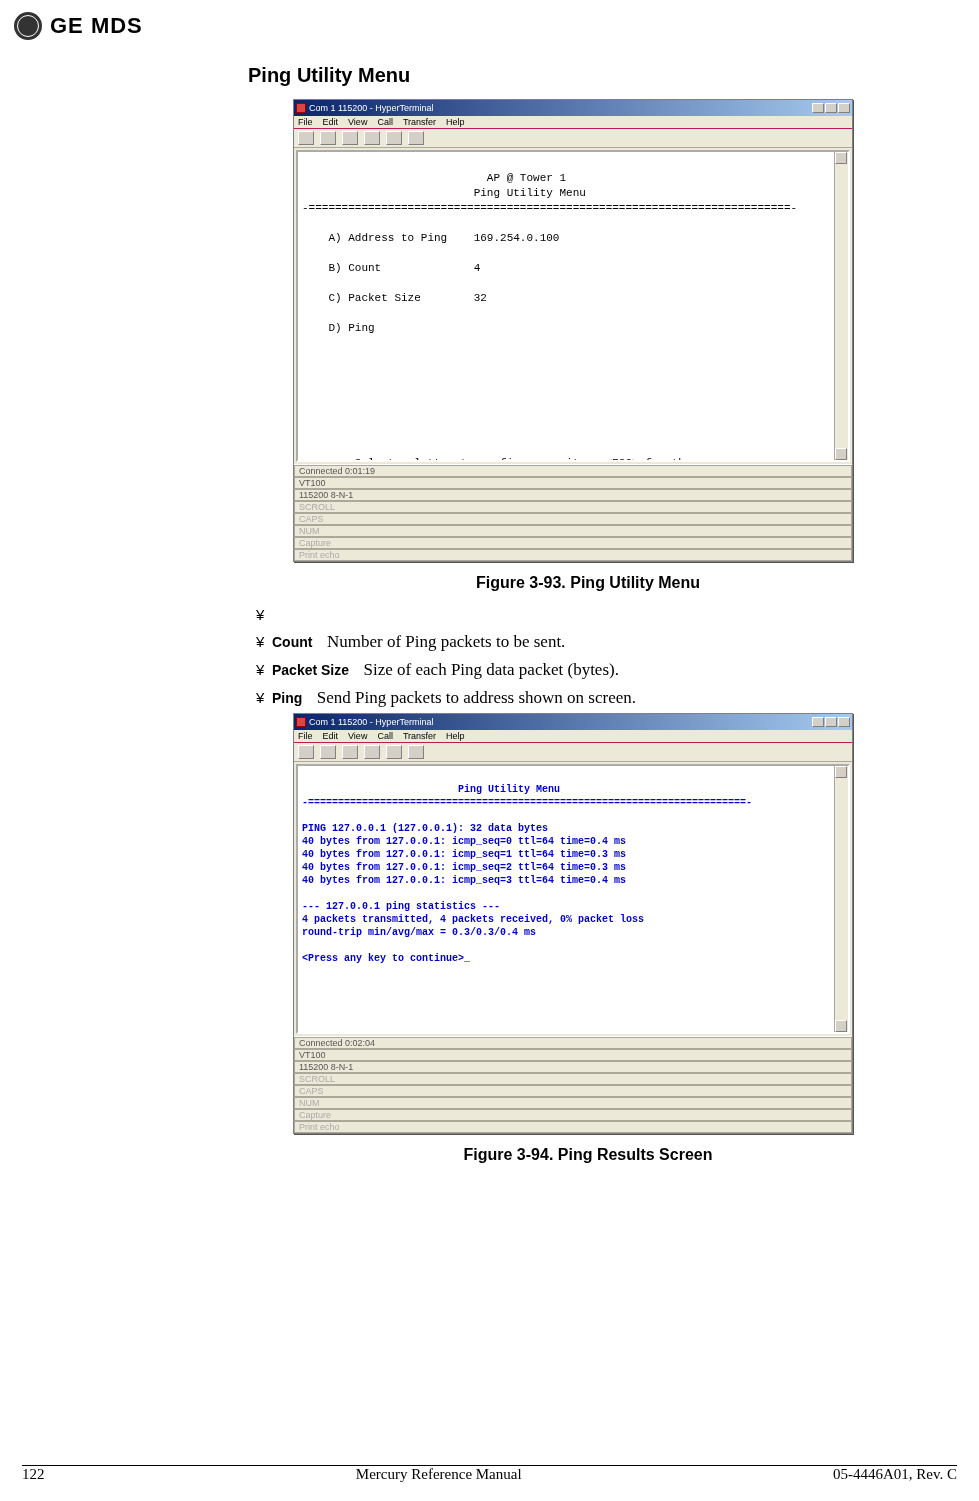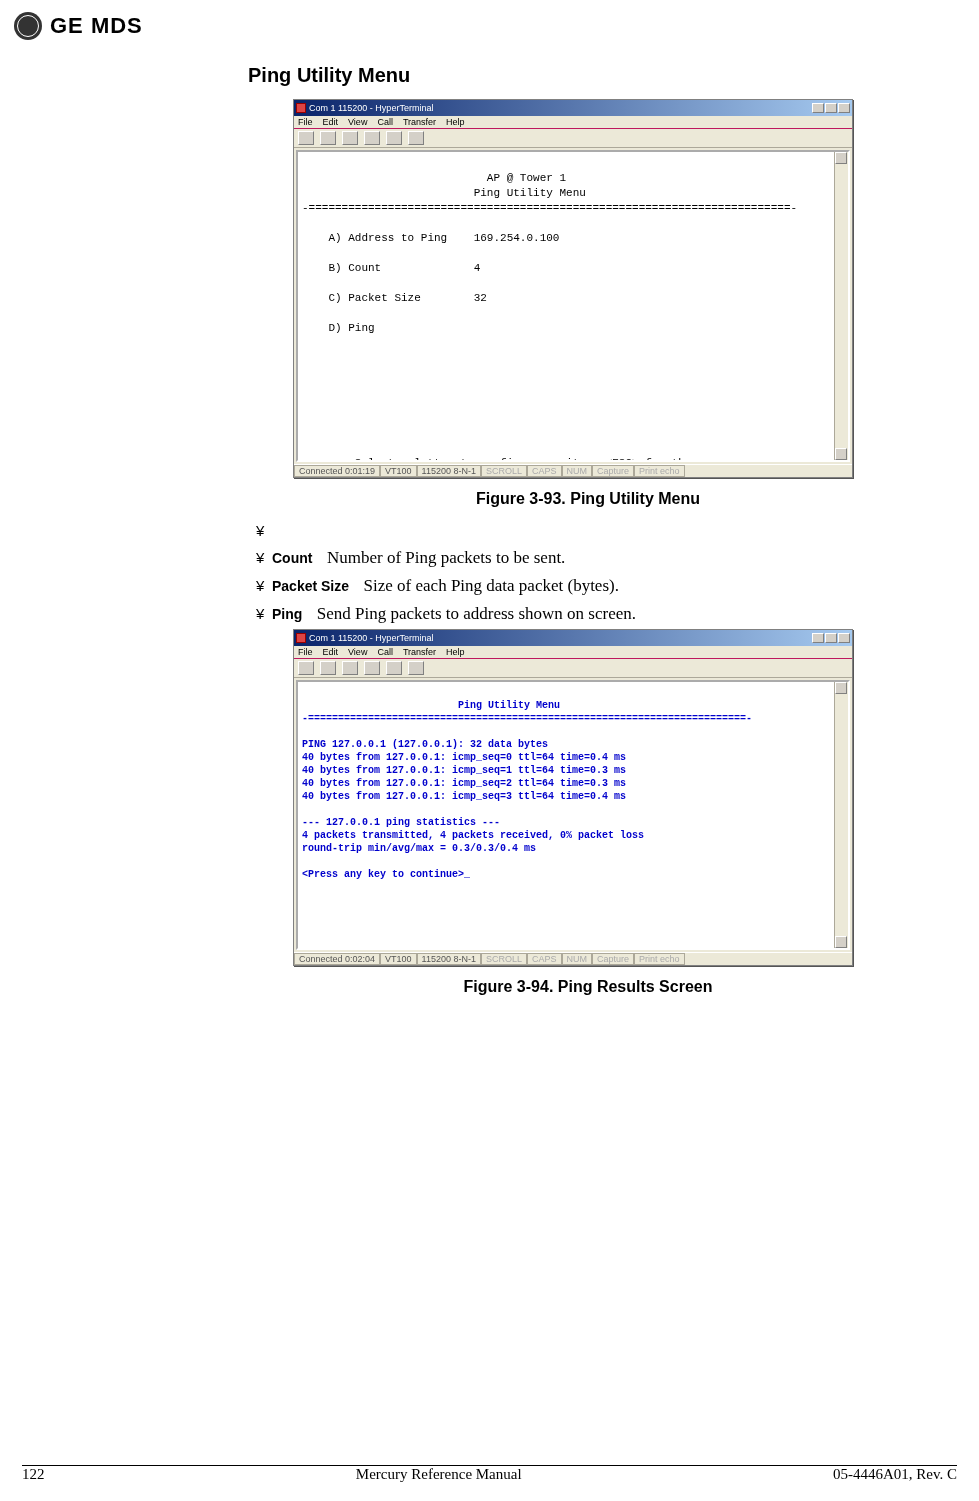--- a/index.html
+++ b/index.html
@@ -113,20 +113,21 @@
     }
     .ht-screen-scroll .thumb { width:12px; height:12px; background:#d4d0c8; border:1px solid #fff; border-right-color:#808080; border-bottom-color:#808080; margin:0 auto; }
     .ht-screen-scroll .top { position:absolute; top:0;}
     .ht-screen-scroll .bot { position:absolute; bottom:0;}
     .ht-screen-content { white-space:pre; padding-right:14px; }
     .ht-statusbar {
       display:flex;
       background:#ece9d8;
       border-top:1px solid #fff;
       font-size:9px;
+      flex-direction:column;
     }
     .ht-statusbar span {
       border:1px solid #aca899;
       padding:0 4px;
       color:#555;
     }
     .ht-statusbar span.dim { color:#aaa; }
     .caption {
       text-align:center;
       font-weight:bold;

